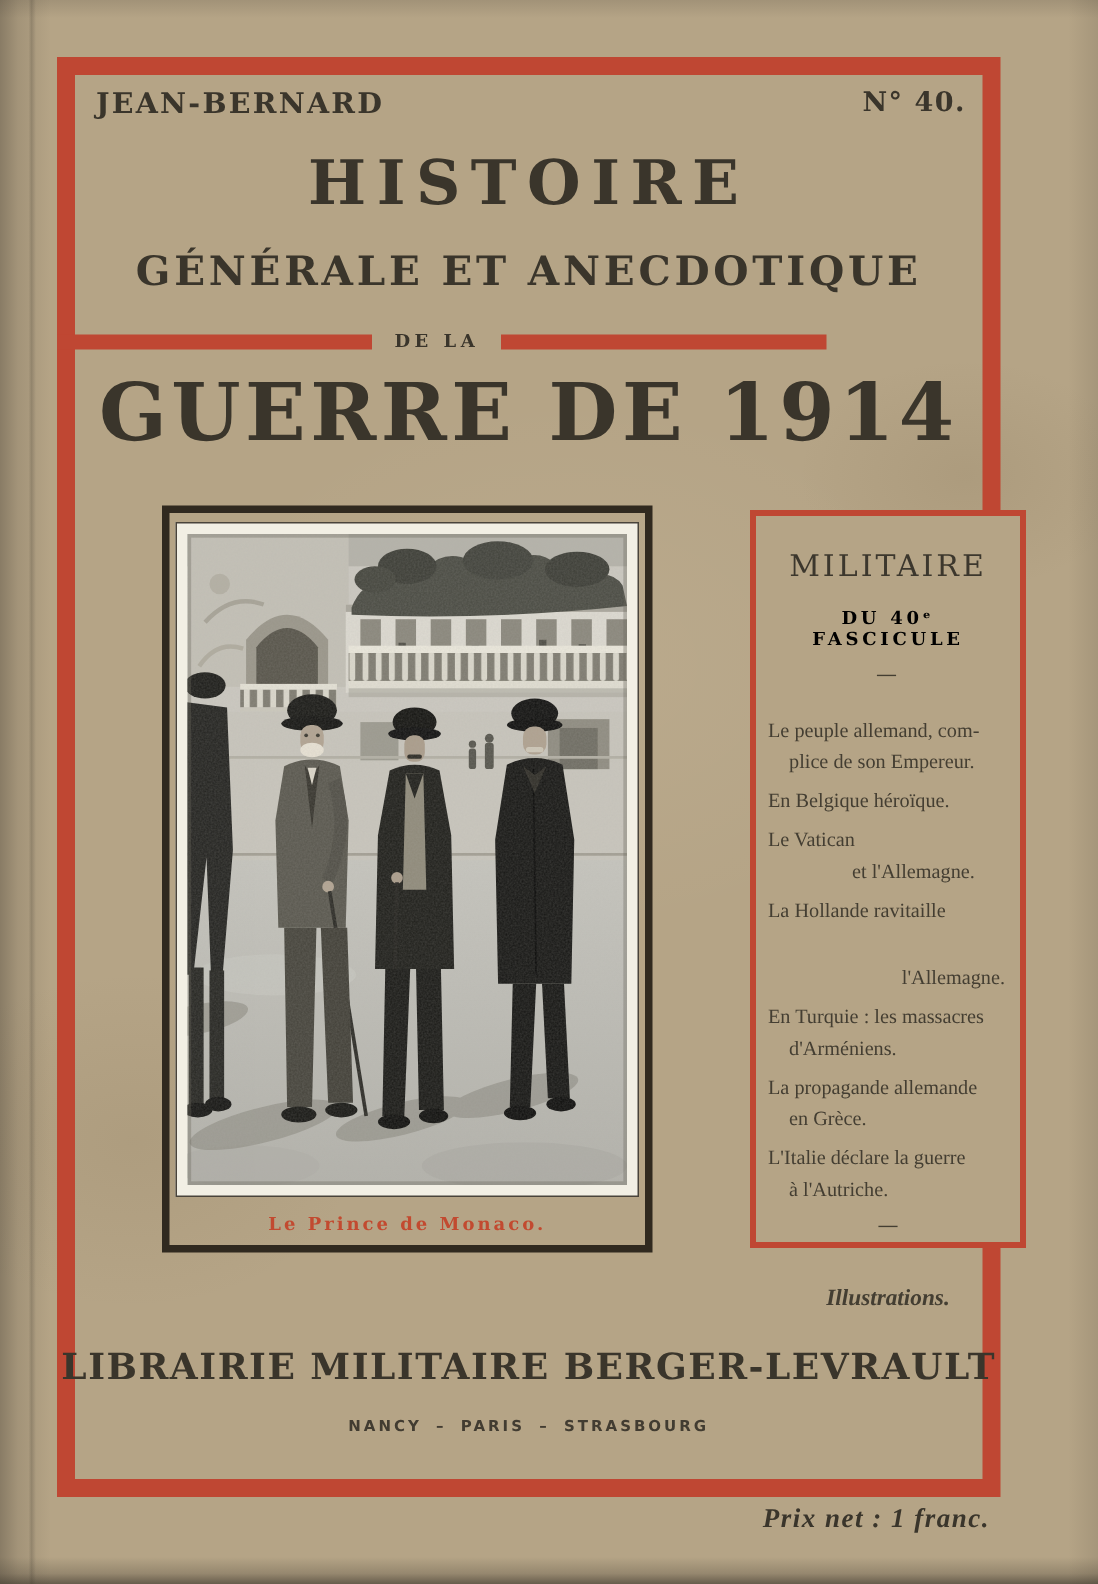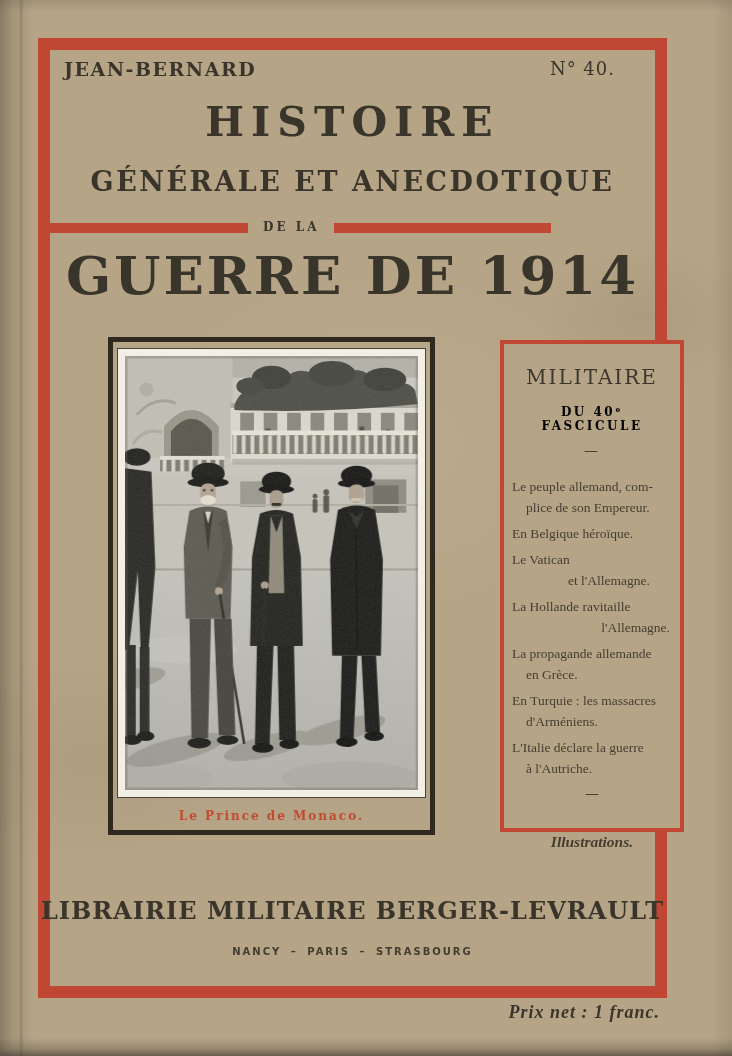--- a/index.html
+++ b/index.html
@@ -21,21 +21,21 @@
       radial-gradient(ellipse 160px 110px at 88% 30%, rgba(110,92,62,.12), transparent 70%),
       radial-gradient(ellipse 220px 160px at 12% 72%, rgba(110,92,62,.10), transparent 70%),
       radial-gradient(ellipse 340px 240px at 52% 42%, rgba(255,246,226,.07), transparent 75%),
       var(--paper);
   }
   .frame{
     position:absolute;left:38px;top:38px;width:629px;height:960px;
     box-sizing:border-box;border:12px solid var(--accent-red);z-index:1;
   }
   .author{position:absolute;left:64px;top:58px;font-size:19px;font-weight:bold;letter-spacing:1.5px;z-index:2;}
-  .issue{position:absolute;right:117px;top:58px;font-size:18px;font-weight:normal;letter-spacing:1px;z-index:2;}
+  .issue{position:absolute;right:88px;top:58px;font-size:18px;font-weight:bold;letter-spacing:1px;z-index:2;}
   .titleblock{position:absolute;left:38px;top:0;width:629px;text-align:center;z-index:2;}
   .t1{position:absolute;left:0;width:100%;top:98px;font-size:41px;font-weight:bold;letter-spacing:7px;}
   .t2{position:absolute;left:0;width:100%;top:166px;font-size:27px;font-weight:bold;letter-spacing:2.5px;}
   .tdiv{position:absolute;left:0;width:100%;top:221px;display:flex;align-items:center;}
   .tdiv .bar{height:10px;background:var(--accent-red);}
   .tdiv .bar.l{width:210px;margin-right:15px;}
   .tdiv .bar.r{width:217px;margin-left:15px;}
   .tdiv .lbl{font-size:12px;font-weight:bold;letter-spacing:3px;position:relative;top:-1px;}
   .t3{position:absolute;left:0;width:100%;top:244px;font-size:53px;font-weight:bold;letter-spacing:3px;}
   
@@ -59,21 +59,21 @@
     background:var(--paper);padding:0 8px;text-align:center;color:#443e32;
   }
   .som-h{margin-top:21px;font-size:20px;letter-spacing:2px;color:#3c372d;}
   .som-sub{margin-top:16px;font-size:12px;letter-spacing:2.5px;font-weight:bold;color:#000000;}
   .som-dash{margin-top:9px;font-size:14px;letter-spacing:2px;}
   .som-list{margin-top:18px;text-align:left;font-family:"Liberation Serif",serif;font-size:13.5px;line-height:21px;}
   .som-item{margin-bottom:5px;}
   .l2{display:block;}
   .l2.ind1{padding-left:14px;}
   .l2.ind2{padding-left:56px;}
-  .l2.rgt{text-align:right;padding-right:2px;}
+  .l2.rgt{text-align:right;padding-right:2px;margin-top:24px;}
   .som-foot-dash{text-align:center;margin-top:6px;font-size:14px;}
   .som-foot{text-align:center;margin-top:32px;font-style:italic;font-weight:bold;
             font-family:"Liberation Serif",serif;font-size:15.5px;}
   
   .pubname{position:absolute;left:38px;width:629px;top:896px;text-align:center;
            font-size:24px;font-weight:bold;letter-spacing:1px;z-index:2;}
   .pubcities{position:absolute;left:38px;width:629px;top:946px;text-align:center;
            font-family:"DejaVu Sans",sans-serif;font-size:10px;font-weight:bold;
            letter-spacing:2px;word-spacing:4px;color:#423c31;z-index:2;}
   .price{position:absolute;right:72px;top:1002px;font-family:"Liberation Serif",serif;
@@ -261,26 +261,26 @@
       </div>
       <div class="som-item">
         <span>Le Vatican</span>
         <span class="l2 ind2">et l'Allemagne.</span>
       </div>
       <div class="som-item">
         <span>La Hollande ravitaille</span>
         <span class="l2 rgt">l'Allemagne.</span>
       </div>
       <div class="som-item">
+        <span>En Turquie : les massacres</span>
+        <span class="l2 ind1">d'Arméniens.</span>
+      </div>
+      <div class="som-item">
         <span>La propagande allemande</span>
         <span class="l2 ind1">en Grèce.</span>
-      </div>
-      <div class="som-item">
-        <span>En Turquie : les massacres</span>
-        <span class="l2 ind1">d'Arméniens.</span>
       </div>
       <div class="som-item">
         <span>L'Italie déclare la guerre</span>
         <span class="l2 ind1">à l'Autriche.</span>
       </div>
     </div>
     <div class="som-foot-dash">—</div>
     <div class="som-foot">Illustrations.</div>
   </div>
 

